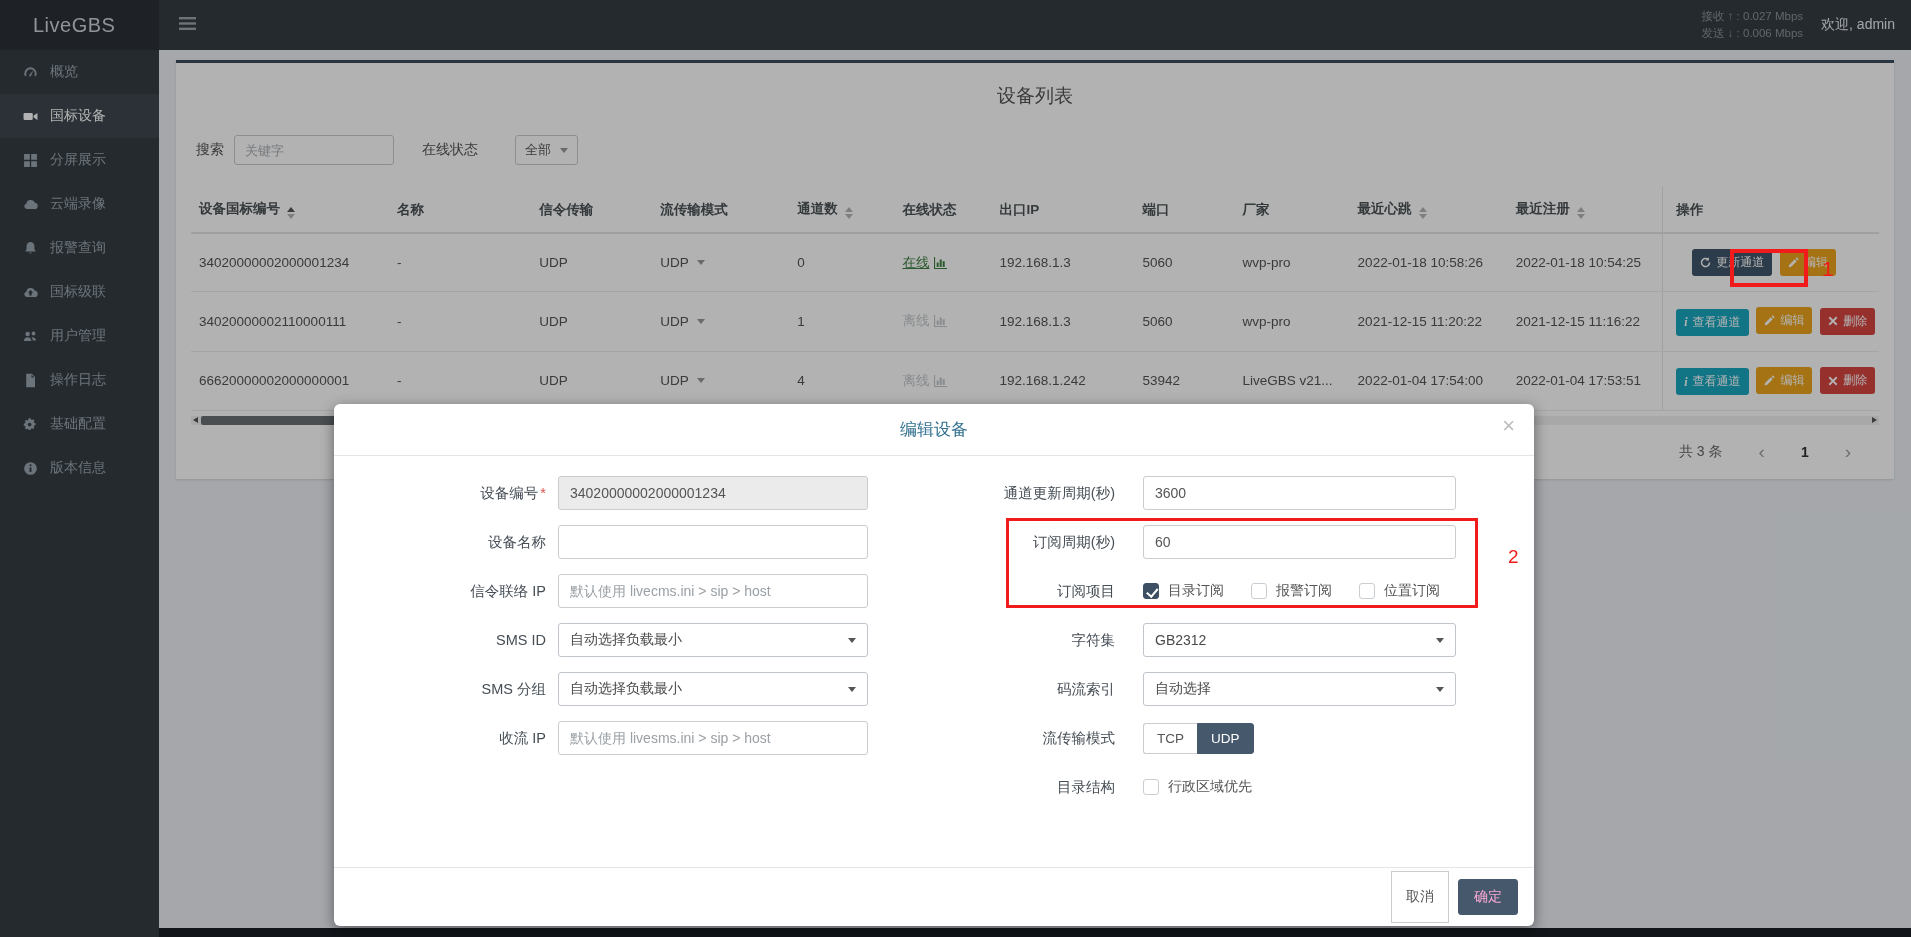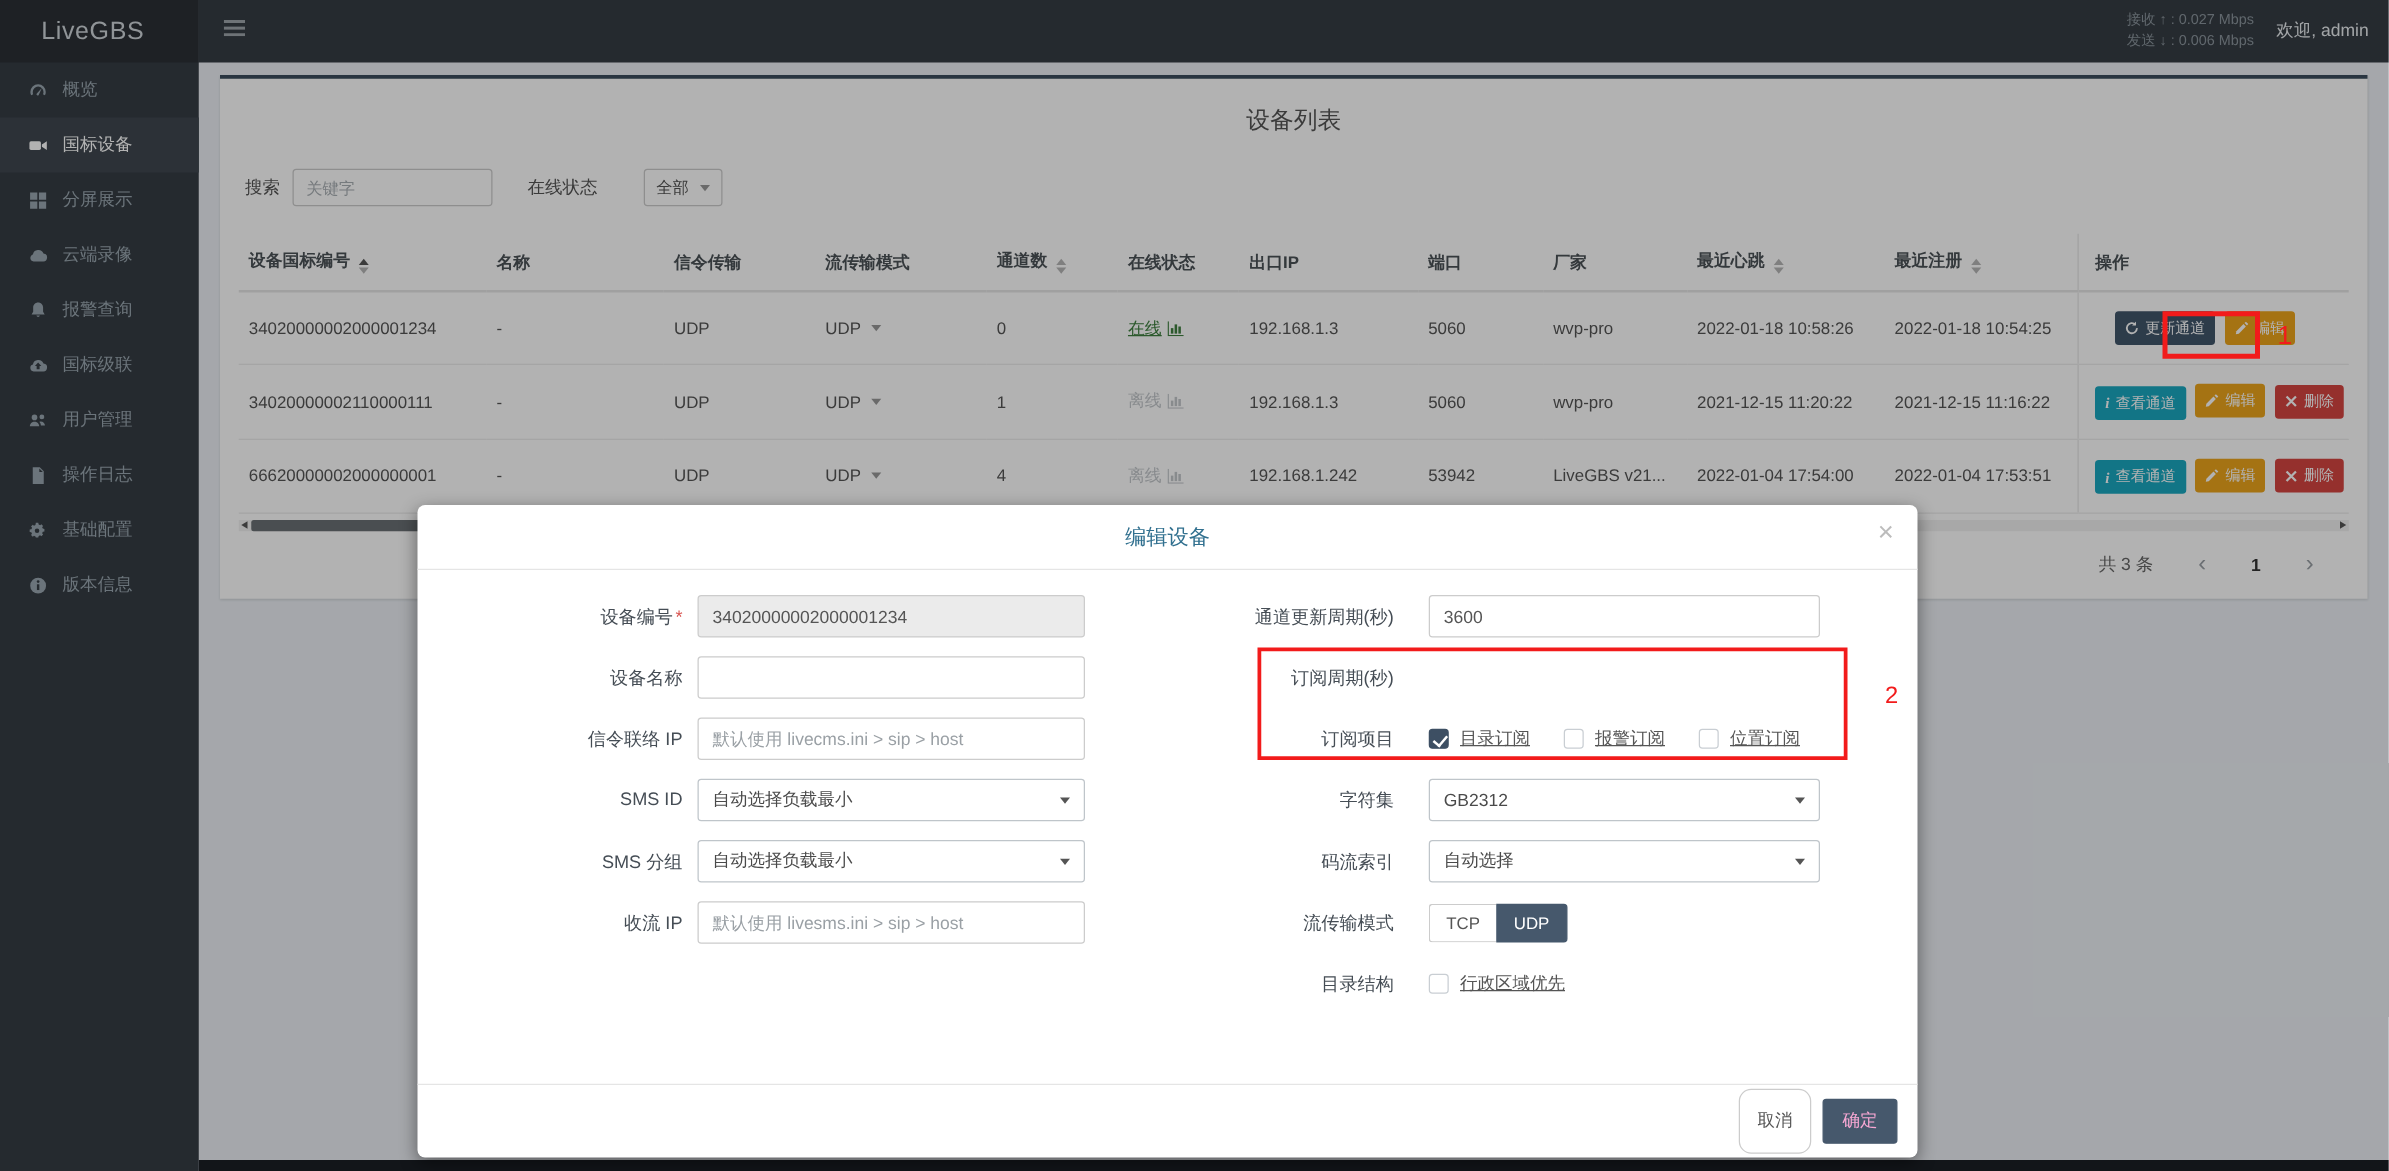--- a/index.html
+++ b/index.html
@@ -77,30 +77,30 @@
   .mcol-r .flabel { width:209px; padding-right:28px; }
   .req { color:#d9534f; margin-left:2px; }
   .finput { height:34px; border:1px solid #ccc; border-radius:3px; padding:0 11px; font-size:14px; color:#555; font-family:inherit; background:#fff; }
   .finput::placeholder { color:#9aa0a5; }
   .finput:disabled { background:#ebebeb; color:#555; }
   .mcol-l .finput, .mcol-l .fselect { width:310px; }
   .mcol-r .finput, .mcol-r .fselect { width:313px; }
   .fselect { height:34px; border:1px solid #bfc5ca; border-radius:3px; display:flex; align-items:center; justify-content:space-between; padding:4px 11px; font-size:14px; color:#4a4a4a; background:#fff; cursor:pointer; }
   .chev { width:0; height:0; border-left:4.5px solid transparent; border-right:4.5px solid transparent; border-top:5.5px solid #555; }
   .checks { display:flex; align-items:center; gap:27px; font-size:14px; color:#555; }
-  .check { display:inline-flex; align-items:center; gap:9px; cursor:pointer;text-decoration:underline; }
+  .check { display:inline-flex; align-items:center; gap:9px; cursor:pointer; }
   .cb { width:16px; height:16px; border:1px solid #c9ced3; border-radius:3px; background:#fff; position:relative; flex:none; }
   .cb.checked { background:#3d4f63; border-color:#3d4f63; }
   .cb.checked::after { content:""; position:absolute; left:4.5px; top:1.5px; width:4.5px; height:8.5px; border-right:2px solid #fff; border-bottom:2px solid #fff; transform:rotate(40deg); }
   .toggle { display:inline-flex; }
   .tbtn { height:31px; padding:0 13px; font-size:13.5px; display:flex; align-items:center; border:1px solid #ccc; background:#fff; color:#555; cursor:pointer; }
   .tbtn:first-child { border-radius:3px 0 0 3px; border-right:none; }
   .tbtn.active { background:#46586c; border-color:#46586c; color:#fff; border-radius:0 3px 3px 0; }
   .modal-footer { position:absolute; left:0; right:0; bottom:0; height:59px; border-top:1px solid #e5e5e5; display:flex; align-items:center; justify-content:flex-end; gap:9px; padding-right:16px; }
-  .btn-cancel { background:#fff; border:1px solid #ccc; color:#555; border-radius:10px; padding:16px 14px; font-size:14px; cursor:pointer; font-family:inherit; }
+  .btn-cancel { background:#fff; border:1px solid #ccc; color:#555; border-radius:0; padding:16px 14px; font-size:14px; cursor:pointer; font-family:inherit; }
   .btn-ok { background:#46586c; border:1px solid #46586c; color:#f9a8d4; border-radius:3px; padding:8px 15px; font-size:14px; cursor:pointer; font-family:inherit; }
 
   
   .anno { position:absolute; z-index:20; border:4px solid #f21b1b; }
   .anno-label { position:absolute; z-index:20; color:#f21b1b; font-size:21px; }
   #anno1 { left:1730px; top:249px; width:78px; height:38px; }
   #anno1-label { left:1822px; top:257px; }
   #anno2 { left:1006px; top:518px; width:472px; height:90px; border-width:3px; }
   #anno2-label { left:1508px; top:546px; font-size:19px; }
 </style>
@@ -447,20 +447,21 @@
       </div>
     </div>
 
     <div class="mcol mcol-r">
       <div class="frow">
         <span class="flabel">通道更新周期(秒)</span>
         <input class="finput" value="3600" style="">
       </div>
       <div class="frow">
         <span class="flabel">订阅周期(秒)</span>
+        <input class="finput" value="60" style="">
       </div>
       <div class="frow">
         <span class="flabel">订阅项目</span>
         <div class="checks">
           <span class="check">
               <span class="cb checked"></span>
               <span>目录订阅</span>
             </span>
           <span class="check">
               <span class="cb"></span>

